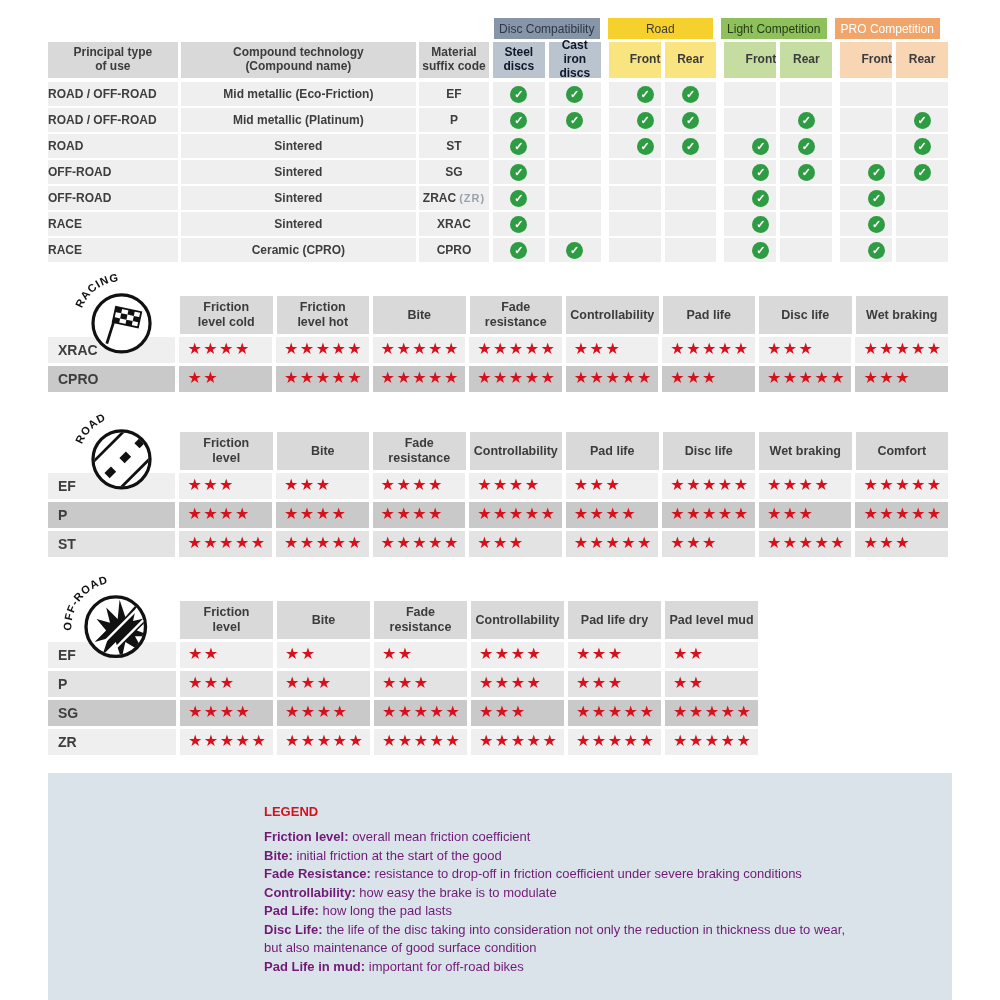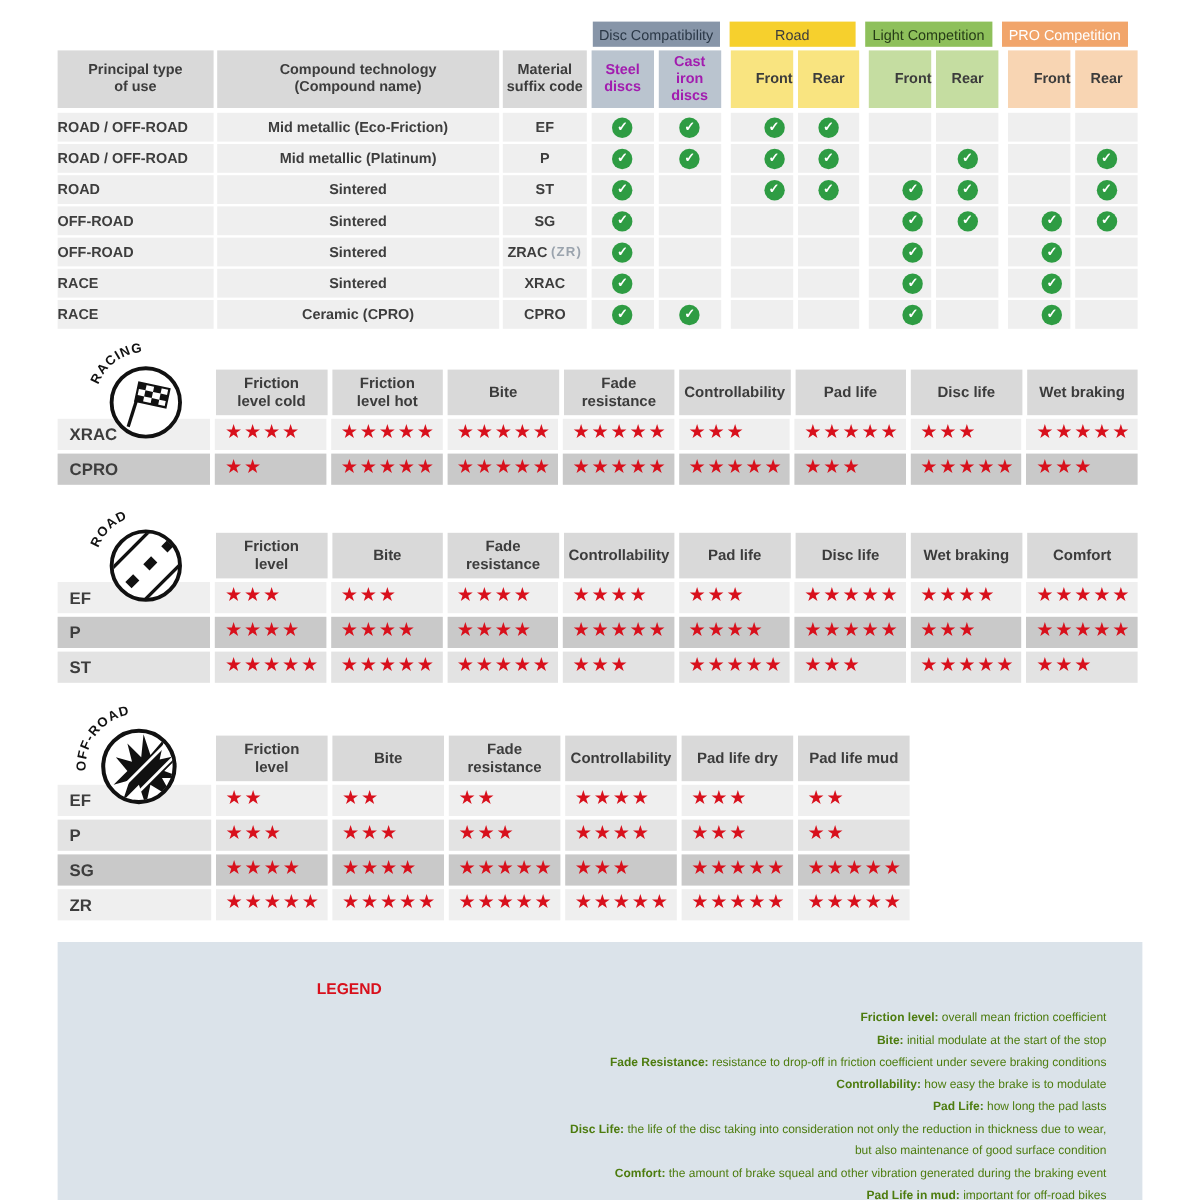--- a/index.html
+++ b/index.html
@@ -11,21 +11,21 @@
   overflow:hidden;
 }
 .page { padding-top:18px; }
 
 
 .compat { width:904px; margin-left:48px; }
 .grow { display:flex; margin-left:446px; height:21px; margin-bottom:3px; }
 .gcell { width:108px; margin-right:8px; display:flex; align-items:center; justify-content:center;
          font-size:12px; font-weight:normal; }
 .gcell:last-child { margin-right:12px; }
-.hrow { display:flex; height:48px; margin-bottom:4px; }
+.hrow { display:flex; height:36px; margin-bottom:4px; }
 .hcell { background:#d9d9d9; color:#3c3c3c; font-weight:bold; font-size:12px;
          display:flex; align-items:center; justify-content:center; text-align:center;
          white-space:pre-line; line-height:1.15; }
 .c-use  { width:130px; margin-right:3px; }
 .c-tech { width:236px; margin-right:3px; }
 .c-code { width:70px;  margin-right:4px; }
 .c-chk  { width:52px;  margin-right:4px; }
 .gs     { margin-left:4px;padding-left:21px; }
 .crow { display:flex; height:24px; margin-bottom:2px; }
 .crow .cell { background:#efefef; color:#3d3d3d; font-weight:bold; font-size:12px;
@@ -34,21 +34,21 @@
 .code-suffix { color:#9aa3ad; font-size:11px; margin-left:3px; letter-spacing:1px; }
 .check { width:17px; height:17px; border-radius:50%; background:#2e9c43; color:#fff;
          display:flex; align-items:center; justify-content:center;
          font-size:11px; font-weight:bold; line-height:1; }
 
 
 .th-disc { background:#8795a8; color:#2b3847; }
 .th-road { background:#f6d02d; color:#3c3c3c; }
 .th-lc   { background:#8ec05b; color:#263c17; }
 .th-pro  { background:#f1a56b; color:#ffffff; }
-.ts-disc { background:#bac4cf; color:#a21caf; }
+.ts-disc { background:#bac4cf; color:#0f172a; }
 .ts-road { background:#f9e480; color:#3c3c3c; }
 .ts-lc   { background:#c5dda1; color:#3c3c3c; }
 .ts-pro  { background:#f8d5b3; color:#3c3c3c; }
 
 
 .rsec { position:relative; margin-left:48px; width:904px; }
 .rsec-racing  { margin-top:34px; }
 .rsec-road    { margin-top:40px; }
 .rsec-offroad { margin-top:44px; }
 .ricon { position:absolute; left:22px; top:-26px; width:92px; height:92px; }
@@ -65,21 +65,21 @@
 .rcell { width:93px; margin-right:4px; display:flex; align-items:center; padding-left:8px; }
 .sh-light { background:#efefef; }
 .sh-mid   { background:#e3e3e3; }
 .sh-dark  { background:#c9c9c9; }
 .stars { color:#d8101c; font-size:16px; letter-spacing:1.5px; line-height:1; padding-bottom:2px; }
 
 
 .legend { margin:18px 0 0 48px; width:904px; height:244px; background:#dbe3ea;
           padding:31px 30px 0 216px; }
 .legend-title { color:#d8101c; font-weight:bold; font-size:13px; margin-bottom:9px; }
-.litem { font-size:10px; color:#4d7c0f; line-height:18.5px;text-align:right; }
+.litem { font-size:13px; color:#701a75; line-height:18.5px; }
 .lterm { font-weight:bold; }
 </style>
 </head>
 <body>
 
 <div class="page">
 
   <section class="compat">
     <div class="grow" id="group-row">
         <div class="gcell th-disc">Disc Compatibility</div>
@@ -476,21 +476,21 @@
     </g>
   </svg></div>
         <div class="rhead">
           <div class="rhcell">Friction
 level</div>
           <div class="rhcell">Bite</div>
           <div class="rhcell">Fade
 resistance</div>
           <div class="rhcell">Controllability</div>
           <div class="rhcell">Pad life dry</div>
-          <div class="rhcell">Pad life mud</div>
+          <div class="rhcell">Pad level mud</div>
         </div>
         <div class="rrow">
           <div class="rlabel sh-light">EF</div>
           <div class="rcell sh-light">
             <span class="stars">★★</span>
           </div>
           <div class="rcell sh-light">
             <span class="stars">★★</span>
           </div>
           <div class="rcell sh-light">
@@ -569,24 +569,23 @@
             <span class="stars">★★★★★</span>
           </div>
         </div>
       </section>
     </div>
 
   <div class="legend">
     <div class="legend-title">LEGEND</div>
     <div id="legend-items">
         <div class="litem"><span class="lterm">Friction level:</span><span> overall mean friction coefficient</span></div>
-        <div class="litem"><span class="lterm">Bite:</span><span> initial modulate at the start of the stop</span></div>
+        <div class="litem"><span class="lterm">Bite:</span><span> initial friction at the start of the good</span></div>
         <div class="litem"><span class="lterm">Fade Resistance:</span><span> resistance to drop-off in friction coefficient under severe braking conditions</span></div>
         <div class="litem"><span class="lterm">Controllability:</span><span> how easy the brake is to modulate</span></div>
         <div class="litem"><span class="lterm">Pad Life:</span><span> how long the pad lasts</span></div>
         <div class="litem"><span class="lterm">Disc Life:</span><span> the life of the disc taking into consideration not only the reduction in thickness due to wear,</span></div>
         <div class="litem"><span>but also maintenance of good surface condition</span></div>
-        <div class="litem"><span class="lterm">Comfort:</span><span> the amount of brake squeal and other vibration generated during the braking event</span></div>
         <div class="litem"><span class="lterm">Pad Life in mud:</span><span> important for off-road bikes</span></div>
       </div>
   </div>
 
 </div>
 
 </body></html>

